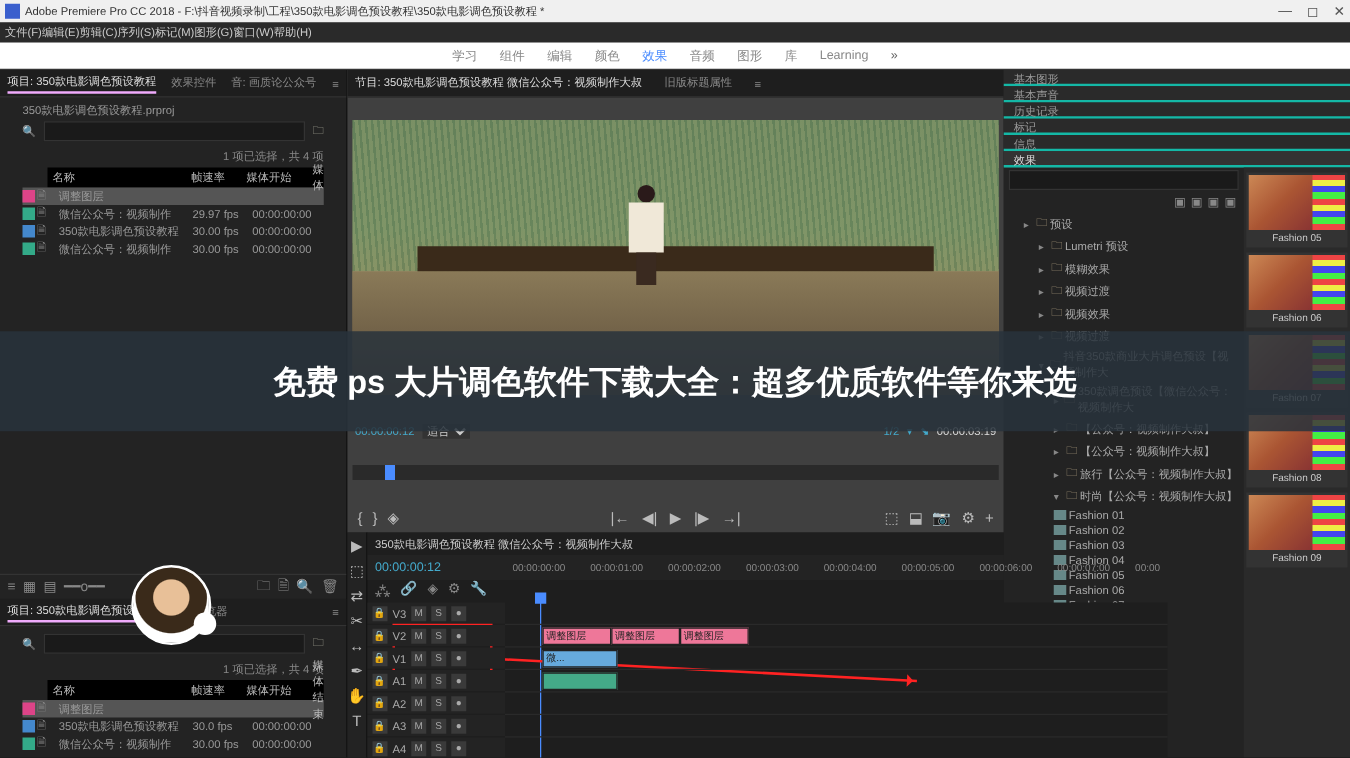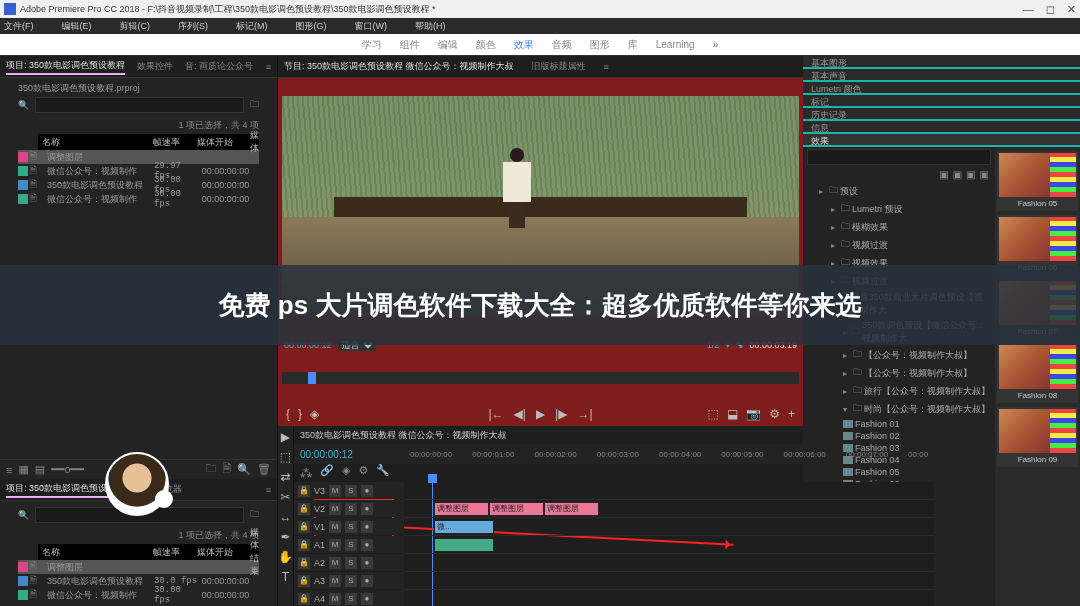--- a/index.html
+++ b/index.html
@@ -1,53 +1,53 @@
 <!DOCTYPE html>
 <html><head>
 <meta charset="utf-8">
 <style>
 * { margin: 0; padding: 0; box-sizing: border-box; font-family: "Microsoft YaHei", Arial, sans-serif; }
 body { background: #1e1e1e; color: #aaa; font-size: 10px; width: 1080px; height: 606px; overflow: hidden; position: relative; }
 .titlebar { height: 18px; background: #f0f0f0; display: flex; align-items: center; padding: 0 4px; color: #333; font-size: 9px; }
 .titlebar .icon { width: 12px; height: 12px; background: #3a5fcd; margin-right: 4px; }
 .titlebar .winbtns { margin-left: auto; display: flex; gap: 12px; font-size: 11px; color: #555; }
-.menubar { height: 16px; background: #2a2a2a; display: flex; align-items: center; padding: 0 4px; color: #ccc; font-size: 9px; gap: 28px; }
+.menubar { height: 16px; background: #2a2a2a; display: flex; align-items: center; padding: 0 4px; color: #ccc; font-size: 9px; gap: 0; }
 .workspace-bar { height: 22px; background: #ffffff; display: flex; align-items: center; justify-content: center; gap: 18px; border-bottom: 1px solid #333; font-size: 10px; }
 .workspace-bar span { color: #888; cursor: pointer; }
 .workspace-bar .active { color: #4a8cff; }
 .workspace-bar .dbl-arrow { color: #666; }
 .content { display: flex; height: calc(100% - 56px); }
 .left-col { width: 278px; display: flex; flex-direction: column; background: #232323; border-right: 1px solid #111; }
 .mid-col { width: 525px; display: flex; flex-direction: column; }
 .right-col { flex: 1; display: flex; flex-direction: column; background: #232323; }
 .panel-tabs { height: 22px; display: flex; align-items: center; padding: 0 6px; gap: 12px; background: #1e1e1e; border-bottom: 1px solid #333; font-size: 9px; }
 .panel-tabs span { color: #888; cursor: pointer; }
 .panel-tabs .active { color: #ddd; border-bottom: 2px solid #f0abfc; padding-bottom: 1px; }
 .panel-tabs .ham { margin-left: auto; color: #888; }
 .project-body { padding: 4px 18px; font-size: 9px; color: #999; }
 .search-row { display: flex; align-items: center; gap: 6px; padding: 2px 0 4px; }
 .search-row .search { flex: 1; height: 16px; background: #1a1a1a; border: 1px solid #333; }
 .folder-icon { color: #bba; }
 .sel-info { text-align: right; padding: 2px 0; font-size: 9px; color: #888; }
 .table-head { display: flex; background: #000000; height: 16px; align-items: center; font-size: 9px; color: #bbb; margin-left: 20px; }
 .col-name { width: 130px; padding-left: 4px; }
-.col-fps { width: 50px; font-family: Liberation Mono, monospace; }
+.col-fps { width: 50px; }
 .col-start { width: 60px; }
 .col-end { flex: 1; }
 .table-row { display: flex; height: 14px; align-items: center; font-size: 9px; }
 .table-row.selected { background: #555; }
 .row-chip { width: 10px; height: 10px; margin-right: 2px; }
 .chip-pink { background: #d48; }
 .chip-teal { background: #3a8; }
 .chip-blue { background: #48c; }
 .row-ico { width: 12px; color: #888; margin-right: 2px; }
 .bins-row { height: 20px; display: flex; align-items: center; gap: 6px; padding: 2px 6px; border-top: 1px solid #333; color: #888; font-size: 11px; }
 .bins-row .spacer { flex: 1; }
 
-.program-panel { flex: 0 0 330px; display: flex; flex-direction: column; background: #7f1d1d; gap: 16px; }
+.program-panel { flex: 0 0 330px; display: flex; flex-direction: column; background: #404040; gap: 16px; }
 .prog-tabs { height: 22px; display: flex; align-items: center; padding: 0 6px; gap: 18px; background: #1e1e1e; border-bottom: 1px solid #333; font-size: 9px; color: #888; }
 .prog-tabs .active { color: #ddd; }
 .viewer { flex: 1; background: #111; position: relative; margin: 2px 4px; display: flex; align-items: center; justify-content: center; }
 .viewer-img { width: 100%; height: 220px; background: linear-gradient(#7a9070 0%, #8aa078 40%, #b09a70 60%, #6a5a40 100%); position: relative; }
 .grass { position: absolute; top: 0; left: 0; right: 0; height: 55%; background: repeating-linear-gradient(85deg, #5a7a50 0 2px, #7a9060 2px 5px); opacity: .7; }
 .path { position: absolute; bottom: 0; left: 0; right: 0; height: 45%; background: linear-gradient(#8a7a58, #5a4a38); }
 .rail { position: absolute; bottom: 45%; left: 10%; right: 10%; height: 20px; background: #3a2a1a; }
 .person { position: absolute; bottom: 40%; left: 42%; width: 36px; height: 80px; }
 .person .head { width: 14px; height: 14px; background: #2a1a1a; border-radius: 50%; margin: 0 auto; }
 .person .body { width: 28px; height: 40px; background: #f0e8d8; margin: 0 auto; }
@@ -428,23 +428,22 @@
             </div>
           </div>
       </div>
     </div>
   </div>
 
   <div class="right-col">
     <div class="right-tabs" id="right-tabs">
         <div class="right-tab">基本图形</div>
         <div class="right-tab">基本声音</div>
-        <div class="right-tab">Lumetri 颜色</div>
+        <div class="right-tab">历史记录</div>
         <div class="right-tab">标记</div>
-        <div class="right-tab">历史记录</div>
         <div class="right-tab">信息</div>
         <div class="right-tab active">效果</div>
       </div>
     <div class="fx-panel">
       <div class="fx-tree">
         <div class="fx-search"></div>
         <div class="fx-icons">
           <span>▣</span>
           <span>▣</span>
           <span>▣</span>

